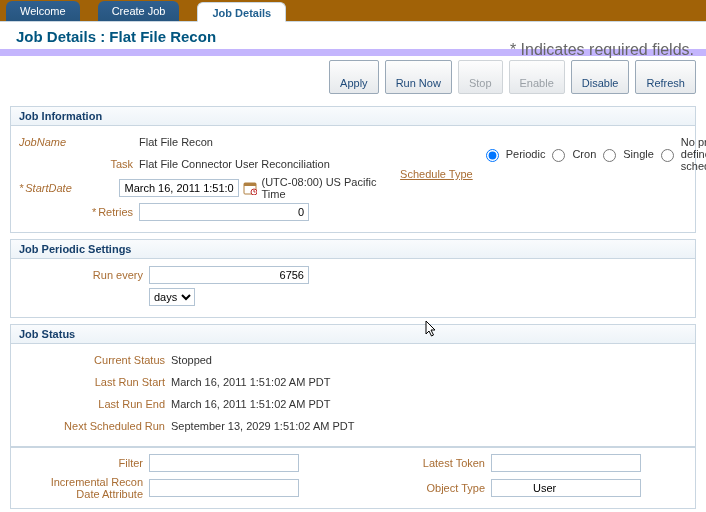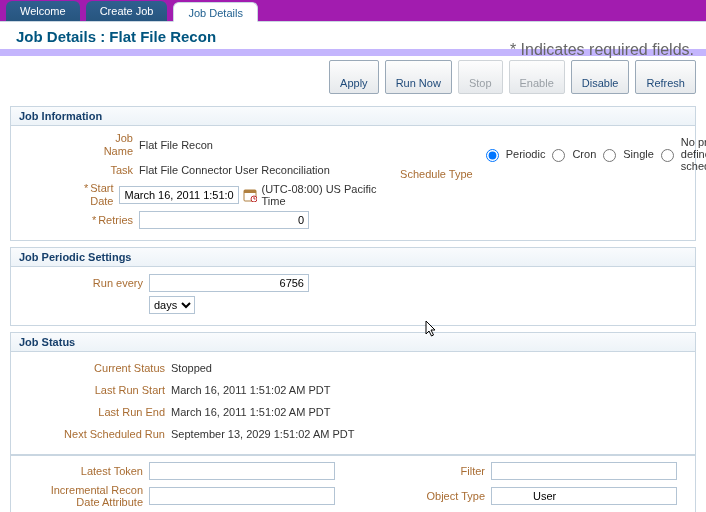--- a/index.html
+++ b/index.html
@@ -10,41 +10,42 @@
     color: #333;
     background: #fff;
   }
   .root { width: 706px; height: 512px; position: relative; background: #fff; }
 
   
   .tabs {
     display: flex; align-items: flex-end;
     padding-left: 6px;
     height: 22px;
-    background: #a21caf;
+    background: #a16207;
     border-bottom: 1px solid #c9d6e1;
+    gap: 12px;
   }
   .tab {
     position: relative;
     height: 20px;
     padding: 0 14px;
     margin-right: 6px;
     line-height: 20px;
     font-size: 11px;
     color: #fff;
     background: linear-gradient(to bottom, #2f5f8f 0%, #27557f 100%);
     border-radius: 6px 6px 0 0;
     cursor: pointer;
   }
   .tab.active {
     color: #1f5f8f;
     background: #fff;
     border: 1px solid #c9d6e1;
     border-bottom: 1px solid #fff;
-    font-weight: normal;
+    font-weight: bold;
     top: 1px;
   }
 
   
   .page-header {
     padding: 6px 10px 4px 16px;
     background: #fff;
     border-bottom: 7px solid #c4b5fd;
   }
   .page-title {
@@ -100,21 +101,21 @@
   
   .form-row { display: flex; align-items: center; min-height: 20px; margin-bottom: 2px; }
   .lab {
     width: 120px;
     text-align: right;
     padding-right: 6px;
     color: #a96d33;
     font-size: 11px;
     line-height: 13px;
   }
-  .lab.two { display: flex; flex-direction: column; align-items: flex-end; }
+  .lab.two { display: flex; flex-direction: row; align-items: flex-end; font-style: italic; }
   .val { color: #333; }
   .req-star { color: #a96d33; margin-right: 2px; }
 
   input.text {
     border: 1px solid #b3c4d4;
     height: 18px;
     padding: 1px 4px;
     font-size: 11px;
   }
   input.num-right { text-align: right; }
@@ -123,21 +124,21 @@
     display: inline-flex; align-items: center; justify-content: center;
     width: 16px; height: 16px;
     vertical-align: middle;
     margin: 0 4px;
   }
 
   
   .jobinfo-cols { display: flex; gap: 10px; }
   .col-left { flex: 0 0 360px; }
   .col-right { flex: 1; }
-  .sched-lab { color: #a96d33; text-align: right; padding-right: 8px; width: 110px; }
+  .sched-lab { color: #a96d33; text-align: right; padding-right: 8px; width: 110px; text-decoration: underline; }
   .radio-col { display: flex; flex-direction: row; gap: 2px; }
   .radio-row { display: flex; align-items: center; gap: 4px; }
   .radio-row label { color: #333; font-size: 11px; }
 
   
   .periodic .lab { width: 130px; }
 
   select.unit {
     border: 1px solid #b3c4d4;
     height: 18px;
@@ -148,21 +149,21 @@
 
   
   .status .lab { width: 152px; color: #a96d33; }
 
   
   .param-grid { display: grid; grid-template-columns: 1fr 1fr; column-gap: 16px; row-gap: 4px; }
   .param-row { display: flex; align-items: center; }
   .param-lab { text-align: right; color: #a96d33; padding-right: 6px; line-height: 12px; }
   .param-grid .param-lab { width: 130px; }
   .param-grid .right .param-lab { width: 130px; }
-  .param-grid input.text { width: 186px; padding-left: 41px; }
+  .param-grid input.text { width: 150px; padding-left: 41px; }
 
   
   .cursor-decor {
     position: absolute;
     left: 425px;
     top: 320px;
     pointer-events: none;
     font-size: 14px;
     color: #000;
   }
@@ -284,26 +285,26 @@
       <div class="val">March 16, 2011 1:51:02 AM PDT</div>
     </div>
     <div class="form-row">
       <div class="lab">Next Scheduled Run</div>
       <div class="val">September 13, 2029 1:51:02 AM PDT</div>
     </div>
   </div>
 
   <div class="section-body">
     <div class="param-grid">
+      <div class="param-row">
+        <div class="param-lab">Filter</div>
+        <input class="text" value="" style="">
+      </div>
       <div class="param-row right">
         <div class="param-lab">Latest Token</div>
-        <input class="text" value="" style="">
-      </div>
-      <div class="param-row">
-        <div class="param-lab">Filter</div>
         <input class="text" value="" style="">
       </div>
       <div class="param-row">
         <div class="param-lab">
           <span>Incremental Recon</span><br>
           <span>Date Attribute</span>
         </div>
         <input class="text" value="" style="">
       </div>
       <div class="param-row right">

